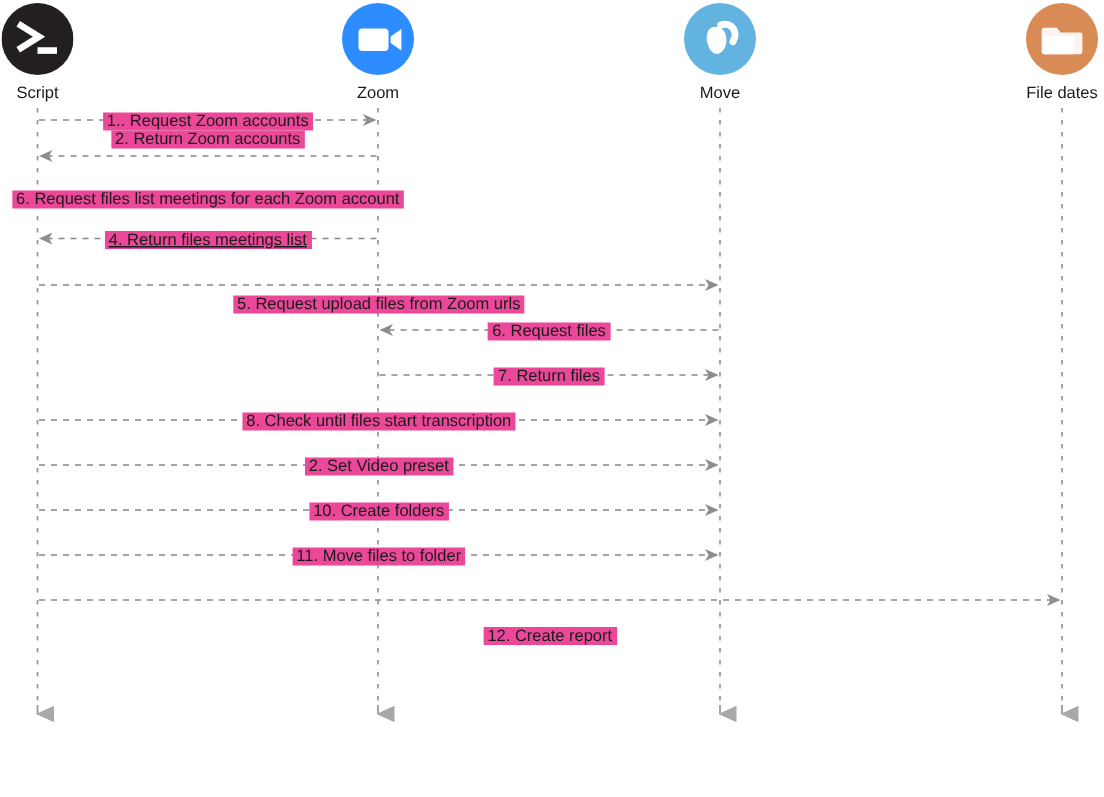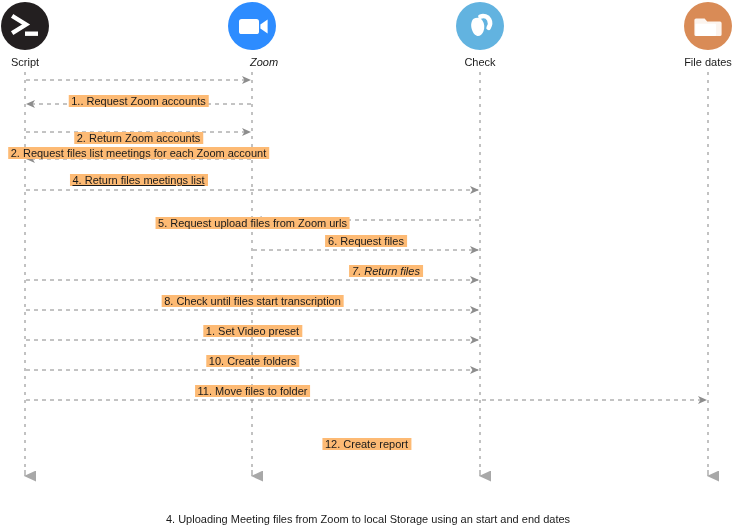--- a/index.html
+++ b/index.html
@@ -37,24 +37,23 @@
     text-align: center;
     white-space: nowrap;
     transform: translateX(-50%);
   }
   .msg-label {
     position: absolute;
     font-size: 11px;
     line-height: 12px;
     color: #1a1a1a;
     white-space: nowrap;
-    background: #fdba74;
+    background: #ec4899;
     padding: 0 3px;
     transform: translate(-50%, -50%);
-    margin-top: 20px;
   }
   .caption {
     position: absolute;
     left: 0;
     width: 736px;
     text-align: center;
     font-size: 11px;
     line-height: 13px;
     color: #1a1a1a;
   }
@@ -132,33 +131,32 @@
           <circle cx="24" cy="24" r="24" fill="#d98b56"></circle>
           <path d="M12 16.5 h8.6 l2.6 3.1 H36 a1.6 1.6 0 0 1 1.6 1.6 v11.3
                 a1.6 1.6 0 0 1 -1.6 1.6 H12 a1.6 1.6 0 0 1 -1.6 -1.6 V18.1
                 a1.6 1.6 0 0 1 1.6 -1.6 Z" fill="#ffffff" opacity="0.9"></path>
           <rect x="11.4" y="21.8" width="20.6" height="12.3" rx="1" fill="#ffffff"></rect>
         </svg>
       </div>
     </div>
   <div id="actor-labels">
       <div class="actor-label" style="left: 25px; top: 56px;">Script</div>
-      <div class="actor-label" style="left: 264px; top: 56px; font-style: italic;">Zoom</div>
-      <div class="actor-label" style="left: 480px; top: 56px;">Check</div>
+      <div class="actor-label" style="left: 252px; top: 56px;">Zoom</div>
+      <div class="actor-label" style="left: 480px; top: 56px;">Move</div>
       <div class="actor-label" style="left: 708px; top: 56px;">File dates</div>
     </div>
   <div id="msg-labels">
       <div class="msg-label" style="left: 138.5px; top: 81px;">1.. Request Zoom accounts</div>
-      <div class="msg-label" style="left: 138.5px; top: 118px; text-align: center;">2. Return Zoom accounts</div>
-      <div class="msg-label" style="left: 138.5px; top: 133px;">2. Request files list meetings for each Zoom account</div>
+      <div class="msg-label" style="left: 138.5px; top: 93px; text-align: center;">2. Return Zoom accounts</div>
+      <div class="msg-label" style="left: 138.5px; top: 133px;">6. Request files list meetings for each Zoom account</div>
       <div class="msg-label" style="left: 138.5px; top: 160px; text-decoration: underline;">4. Return files meetings list</div>
       <div class="msg-label" style="left: 252.5px; top: 203px;">5. Request upload files from Zoom urls</div>
       <div class="msg-label" style="left: 366px; top: 221px;">6. Request files</div>
-      <div class="msg-label" style="left: 386px; top: 251px; font-style: italic;">7. Return files</div>
+      <div class="msg-label" style="left: 366px; top: 251px;">7. Return files</div>
       <div class="msg-label" style="left: 252.5px; top: 281px; text-align: right;">8. Check until files start transcription</div>
-      <div class="msg-label" style="left: 252.5px; top: 311px;">1. Set Video preset</div>
+      <div class="msg-label" style="left: 252.5px; top: 311px;">2. Set Video preset</div>
       <div class="msg-label" style="left: 252.5px; top: 341px;">10. Create folders</div>
       <div class="msg-label" style="left: 252.5px; top: 371px;">11. Move files to folder</div>
       <div class="msg-label" style="left: 366.5px; top: 424px;">12. Create report</div>
     </div>
 
-  <div class="caption" style="top:513px;">4. Uploading Meeting files from Zoom to local Storage using an start and end dates</div>
 </div>
 
 </body></html>

